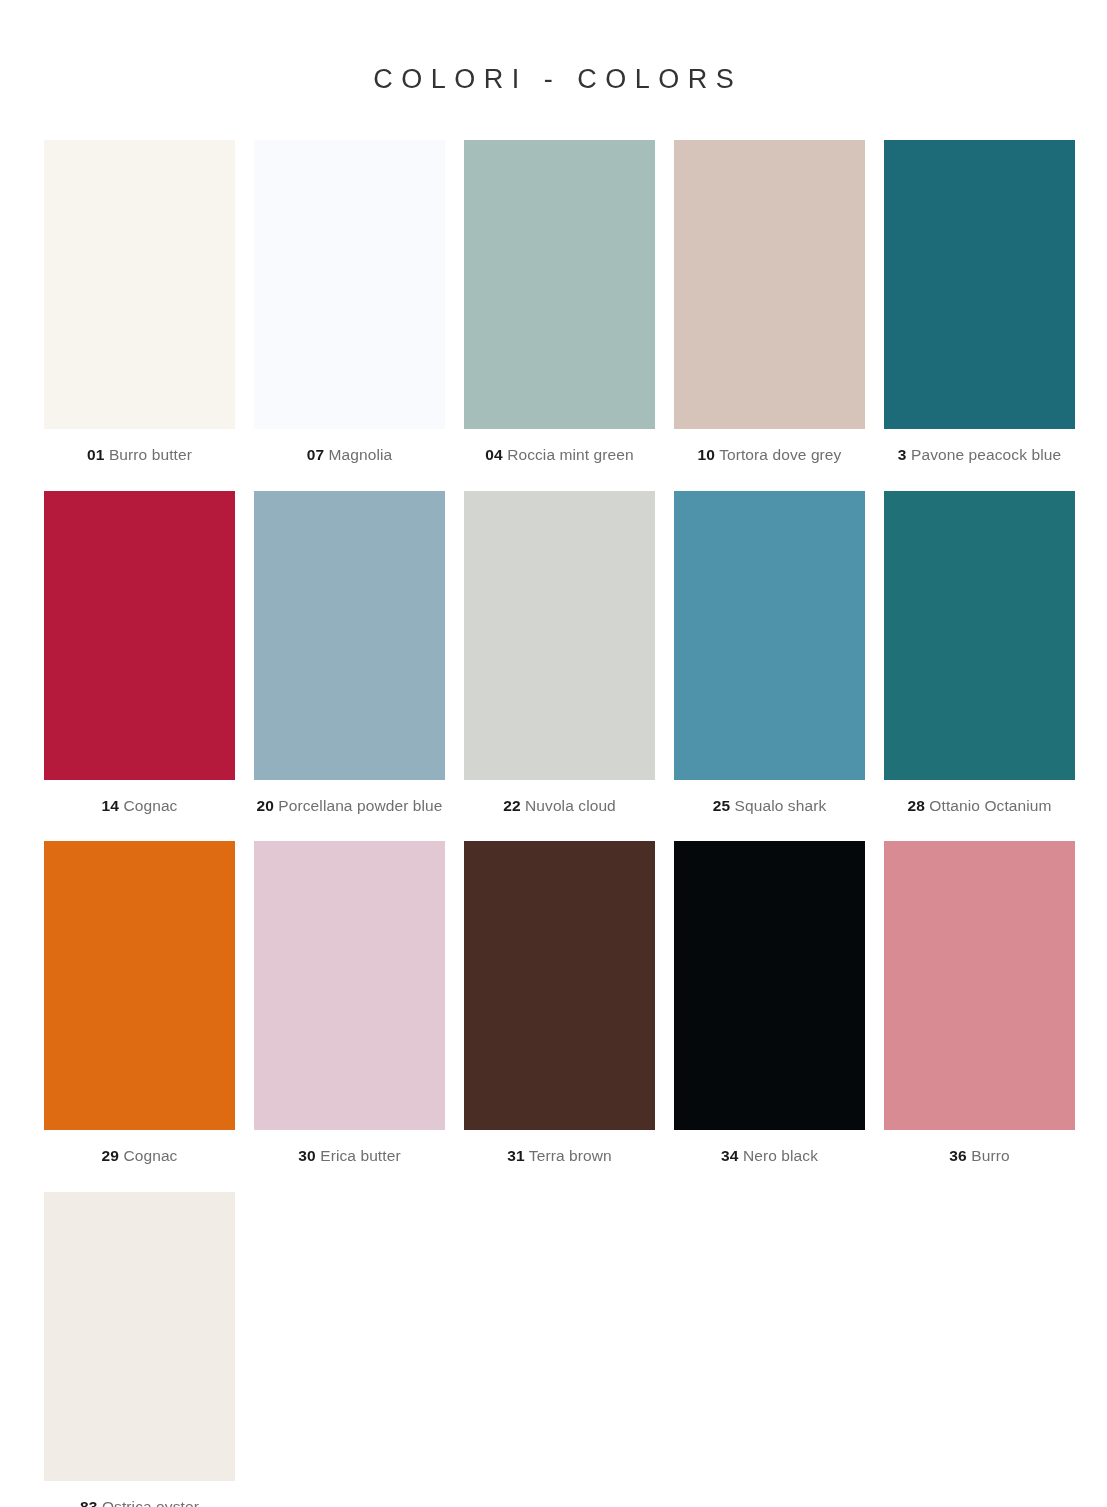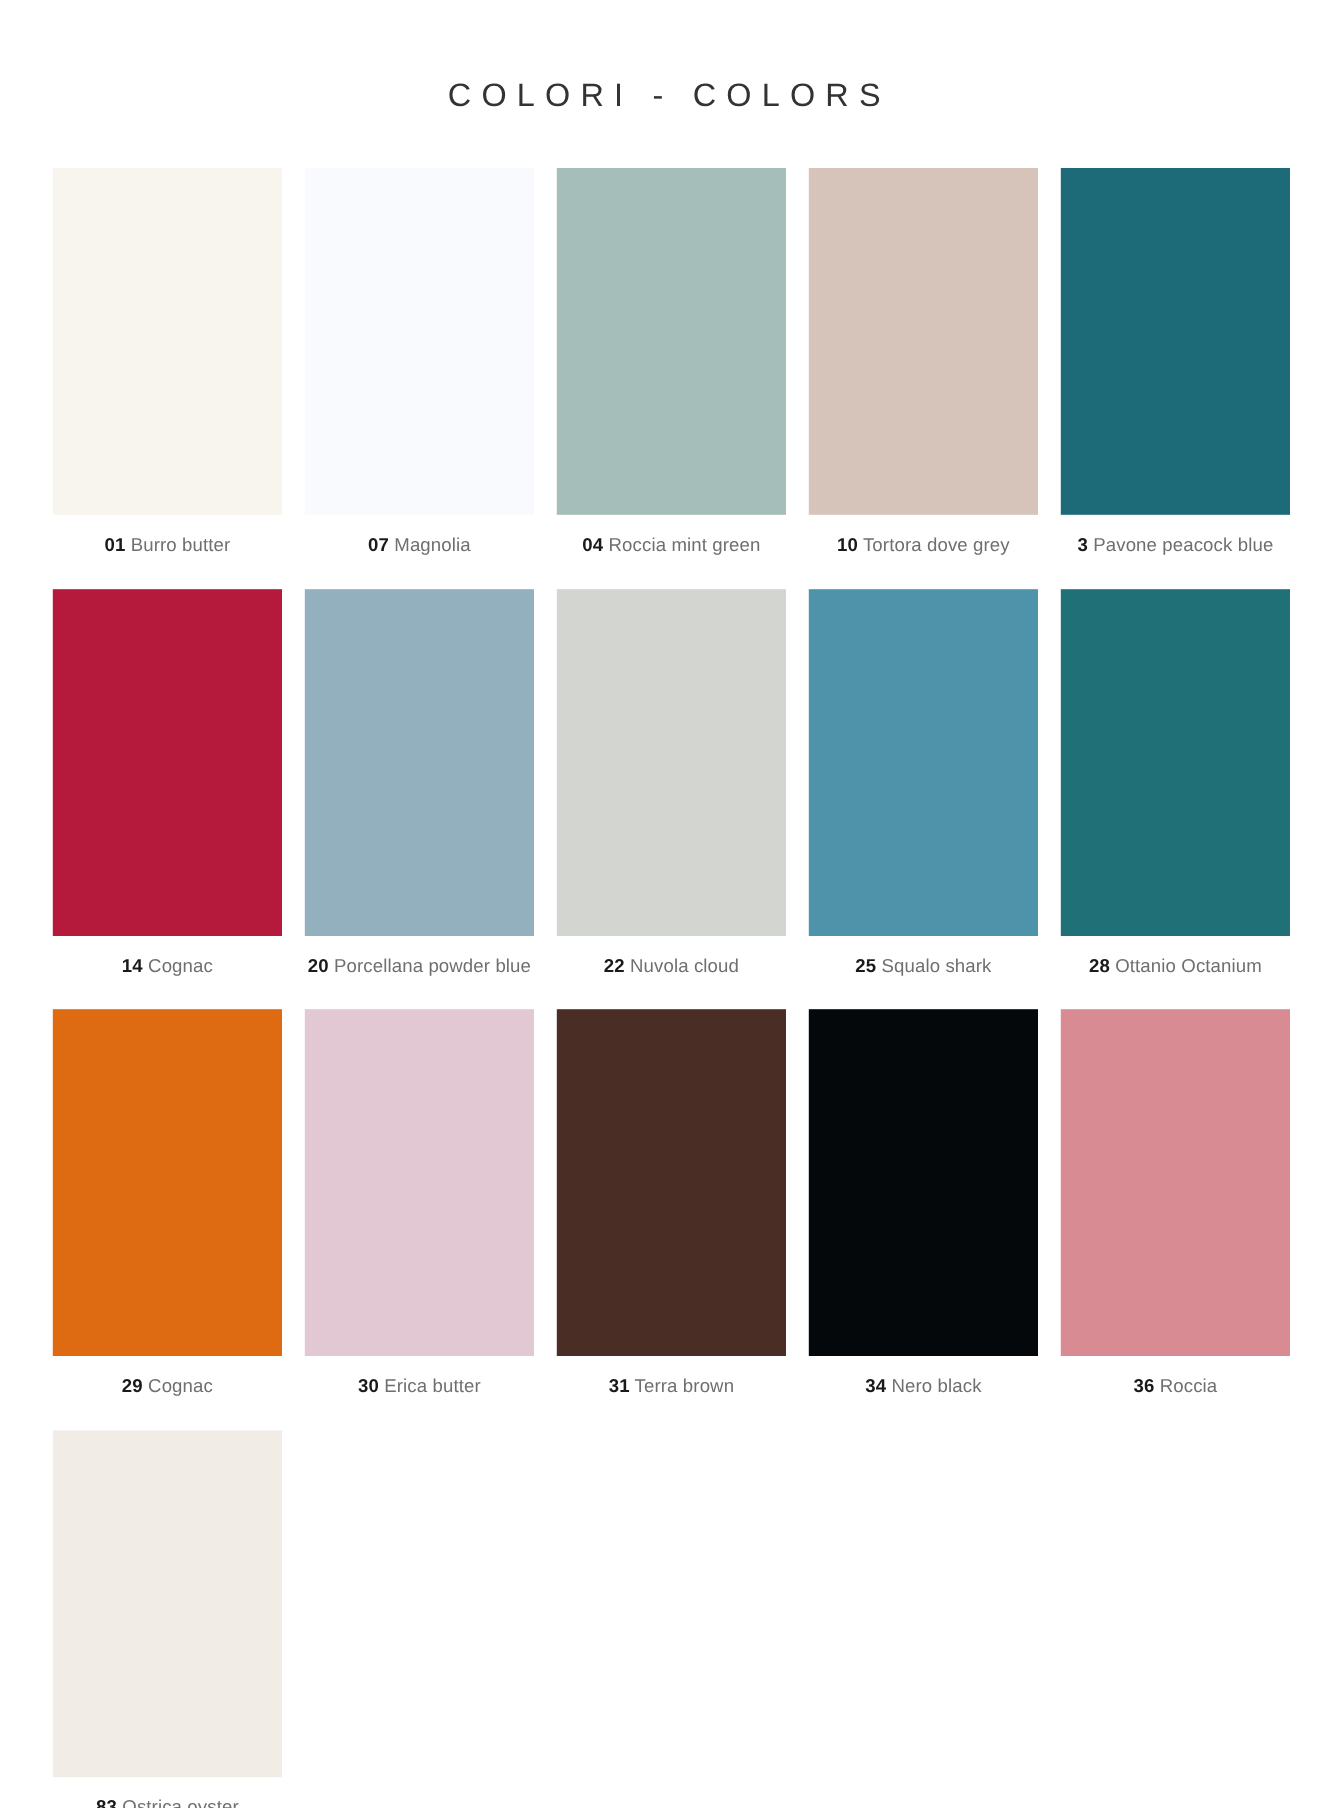--- a/index.html
+++ b/index.html
@@ -136,21 +136,21 @@
       <div class="swatch-cell">
         <div class="swatch-chip" style="background-color: rgb(74, 46, 38);"></div>
         <div class="swatch-caption"><span class="swatch-code">31</span> <span class="swatch-name">Terra brown</span></div>
       </div>
       <div class="swatch-cell">
         <div class="swatch-chip" style="background-color: rgb(4, 8, 10);"></div>
         <div class="swatch-caption"><span class="swatch-code">34</span> <span class="swatch-name">Nero black</span></div>
       </div>
       <div class="swatch-cell">
         <div class="swatch-chip" style="background-color: rgb(217, 139, 147);"></div>
-        <div class="swatch-caption"><span class="swatch-code">36</span> <span class="swatch-name">Roccia</span></div>
+        <div class="swatch-caption"><span class="swatch-code">36</span> <span class="swatch-name">Burro</span></div>
       </div>
       <div class="swatch-cell">
         <div class="swatch-chip" style="background-color: rgb(241, 237, 230);"></div>
         <div class="swatch-caption"><span class="swatch-code">83</span> <span class="swatch-name">Ostrica oyster</span></div>
       </div>
     </div>
 
 </div>
 
 </body></html>

